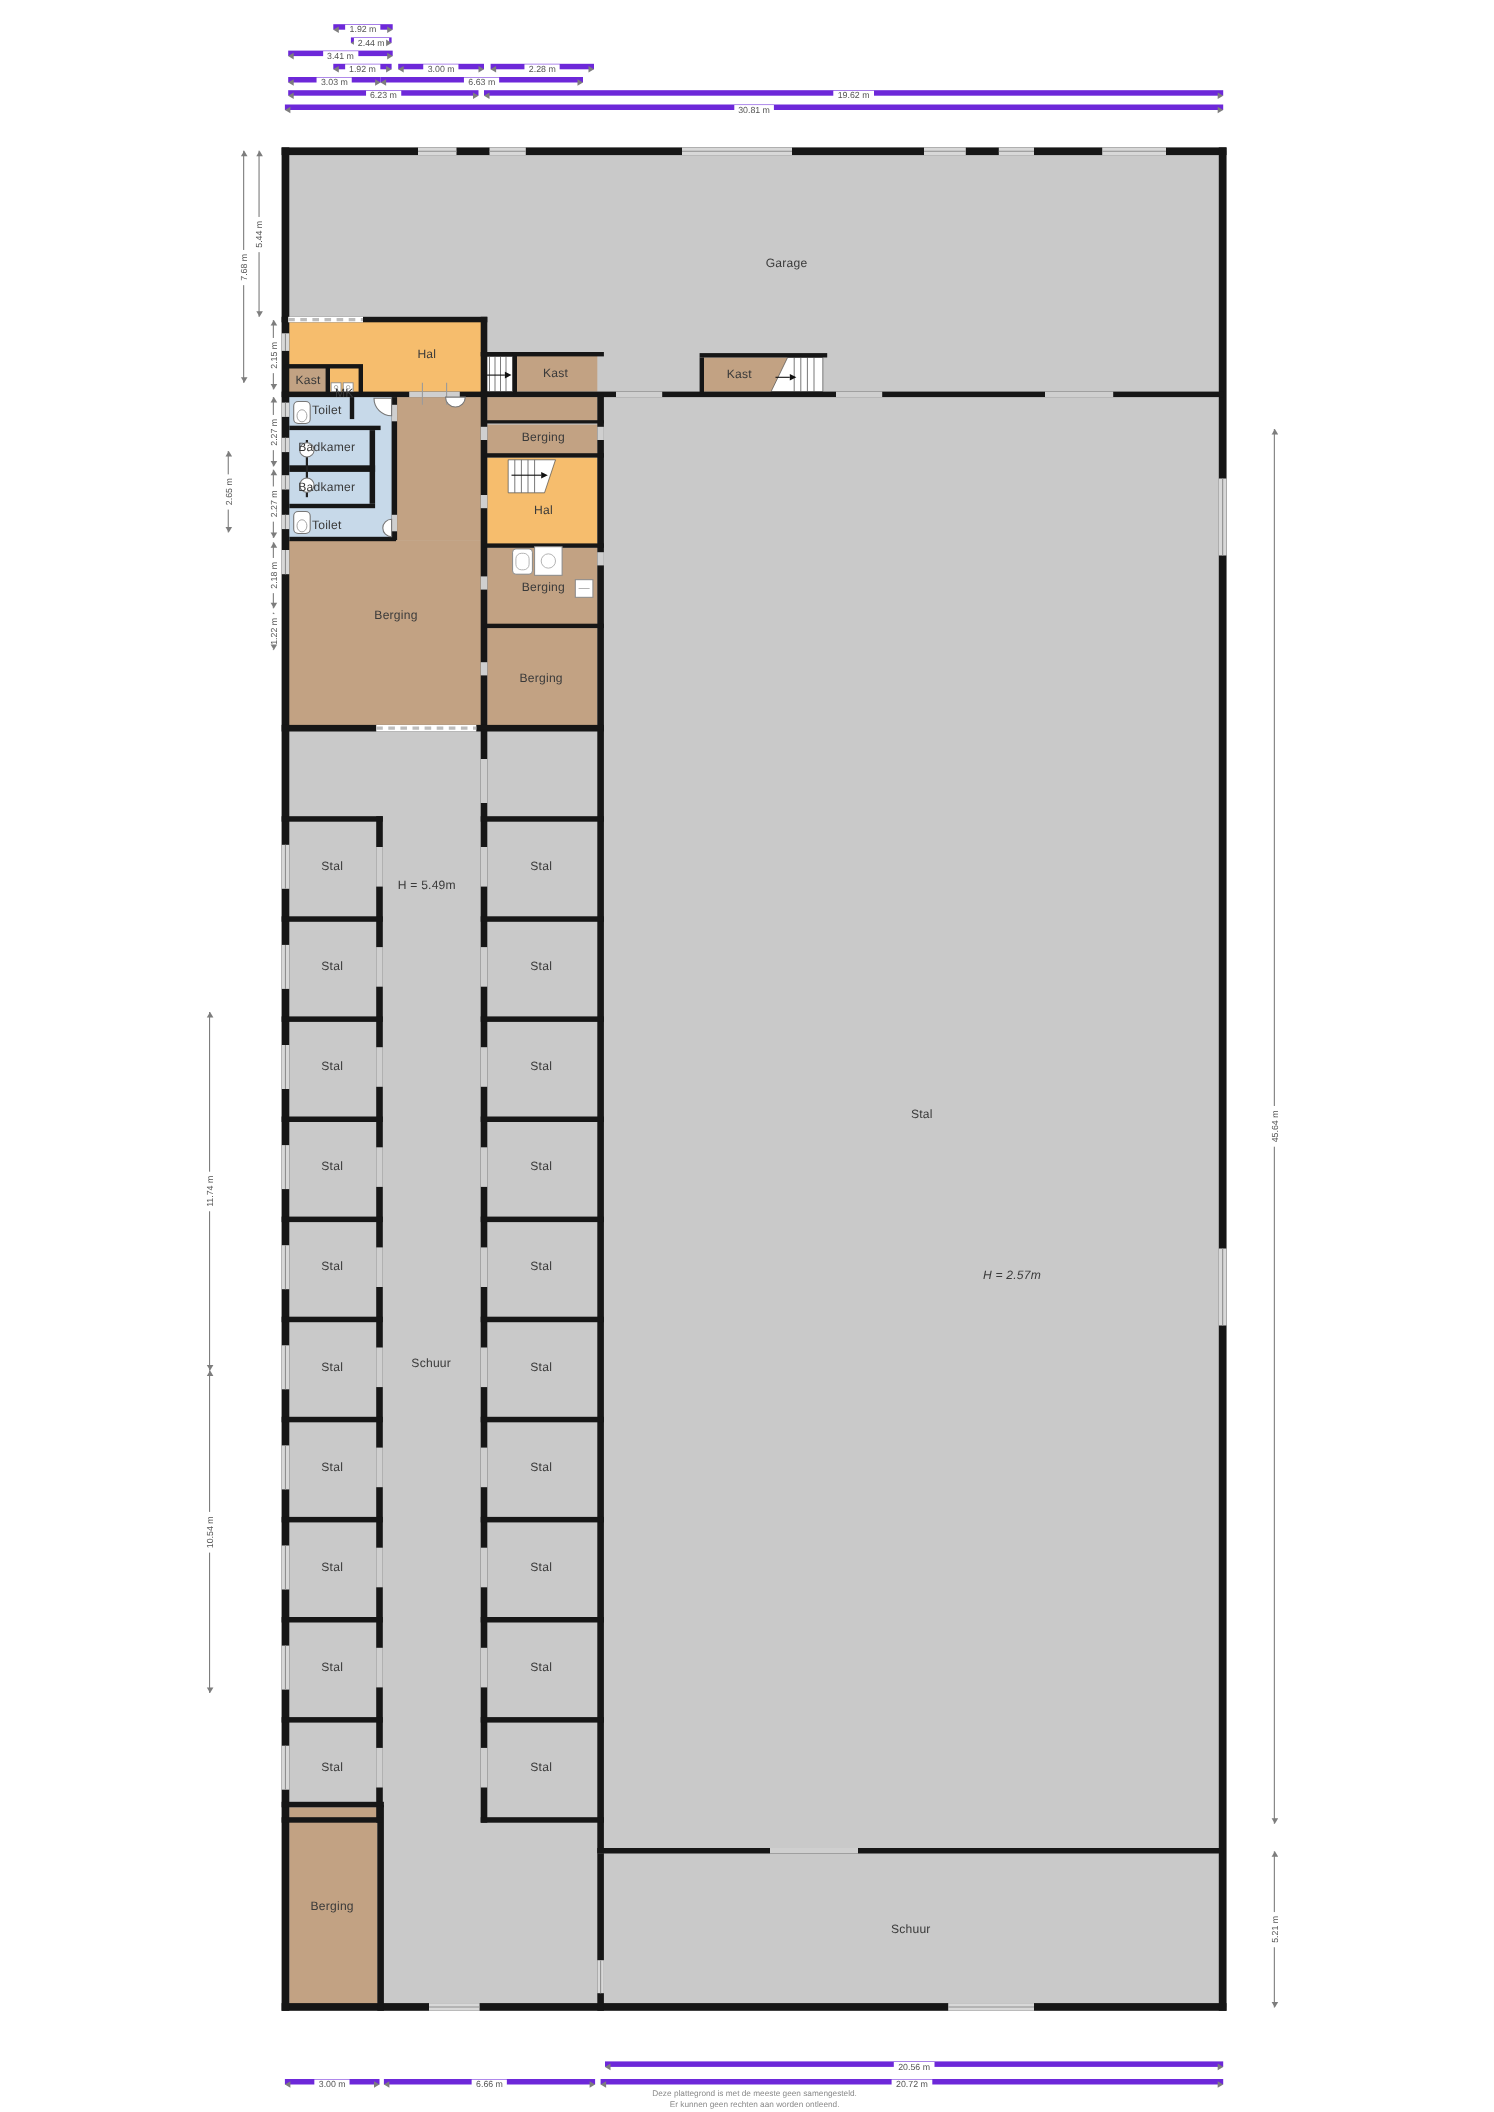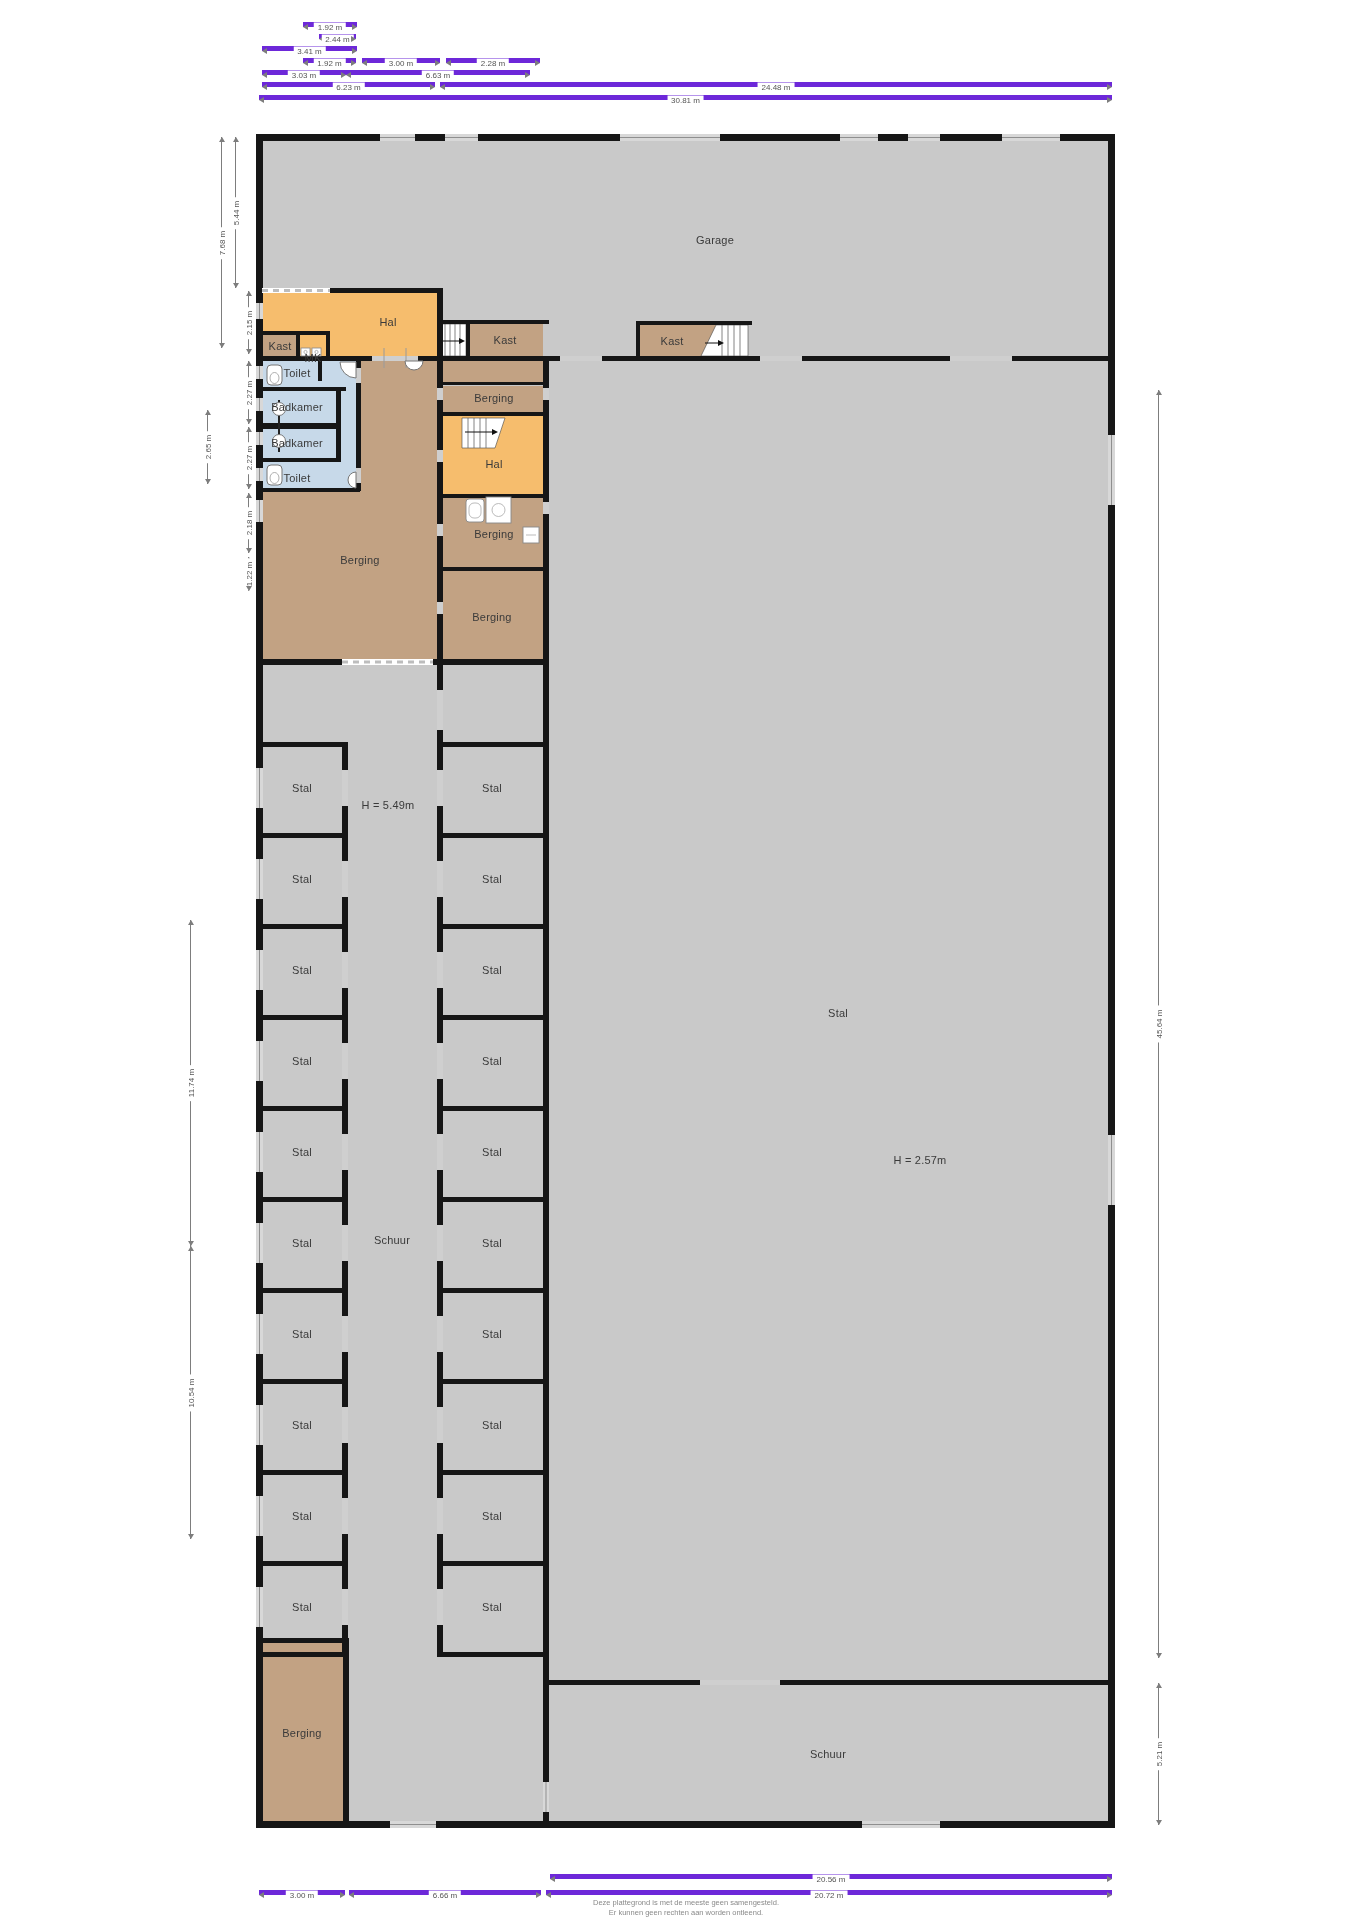--- a/index.html
+++ b/index.html
@@ -292,21 +292,21 @@
       <span class="room-label" style="left: 360px; top: 560px;">Berging</span>
       <span class="room-label" style="left: 505px; top: 340px;">Kast</span>
       <span class="room-label" style="left: 494px; top: 398px;">Berging</span>
       <span class="room-label" style="left: 494px; top: 464px;">Hal</span>
       <span class="room-label" style="left: 494px; top: 534px;">Berging</span>
       <span class="room-label" style="left: 492px; top: 617px;">Berging</span>
       <span class="room-label" style="left: 672px; top: 341px;">Kast</span>
       <span class="room-label" style="left: 392px; top: 1240px;">Schuur</span>
       <span class="room-label" style="left: 388px; top: 805px;">H = 5.49m</span>
       <span class="room-label" style="left: 838px; top: 1013px;">Stal</span>
-      <span class="room-label" style="left: 920px; top: 1160px;">H = 2.57m</span>
+      <span class="room-label" style="left: 920px; top: 1160px; font-style: italic;">H = 2.57m</span>
       <span class="room-label" style="left: 302px; top: 788px;">Stal</span>
       <span class="room-label" style="left: 302px; top: 879px;">Stal</span>
       <span class="room-label" style="left: 302px; top: 970px;">Stal</span>
       <span class="room-label" style="left: 302px; top: 1061px;">Stal</span>
       <span class="room-label" style="left: 302px; top: 1152px;">Stal</span>
       <span class="room-label" style="left: 302px; top: 1243px;">Stal</span>
       <span class="room-label" style="left: 302px; top: 1334px;">Stal</span>
       <span class="room-label" style="left: 302px; top: 1425px;">Stal</span>
       <span class="room-label" style="left: 302px; top: 1516px;">Stal</span>
       <span class="room-label" style="left: 302px; top: 1607px;">Stal</span>
@@ -343,21 +343,21 @@
       <div class="dim-h" style="left: 262px; top: 70px; width: 84px;">
         <span class="dim-label">3.03 m</span>
       </div>
       <div class="dim-h" style="left: 346px; top: 70px; width: 184px;">
         <span class="dim-label">6.63 m</span>
       </div>
       <div class="dim-h" style="left: 262px; top: 82px; width: 173px;">
         <span class="dim-label">6.23 m</span>
       </div>
       <div class="dim-h" style="left: 440px; top: 82px; width: 672px;">
-        <span class="dim-label">24.48 m</span>
+        <span class="dim-label">19.62 m</span>
       </div>
       <div class="dim-h" style="left: 259px; top: 95px; width: 853px;">
         <span class="dim-label">30.81 m</span>
       </div>
       <div class="dim-h" style="left: 550px; top: 1874px; width: 562px;">
         <span class="dim-label">20.56 m</span>
       </div>
       <div class="dim-h" style="left: 259px; top: 1890px; width: 86px;">
         <span class="dim-label">3.00 m</span>
       </div>

